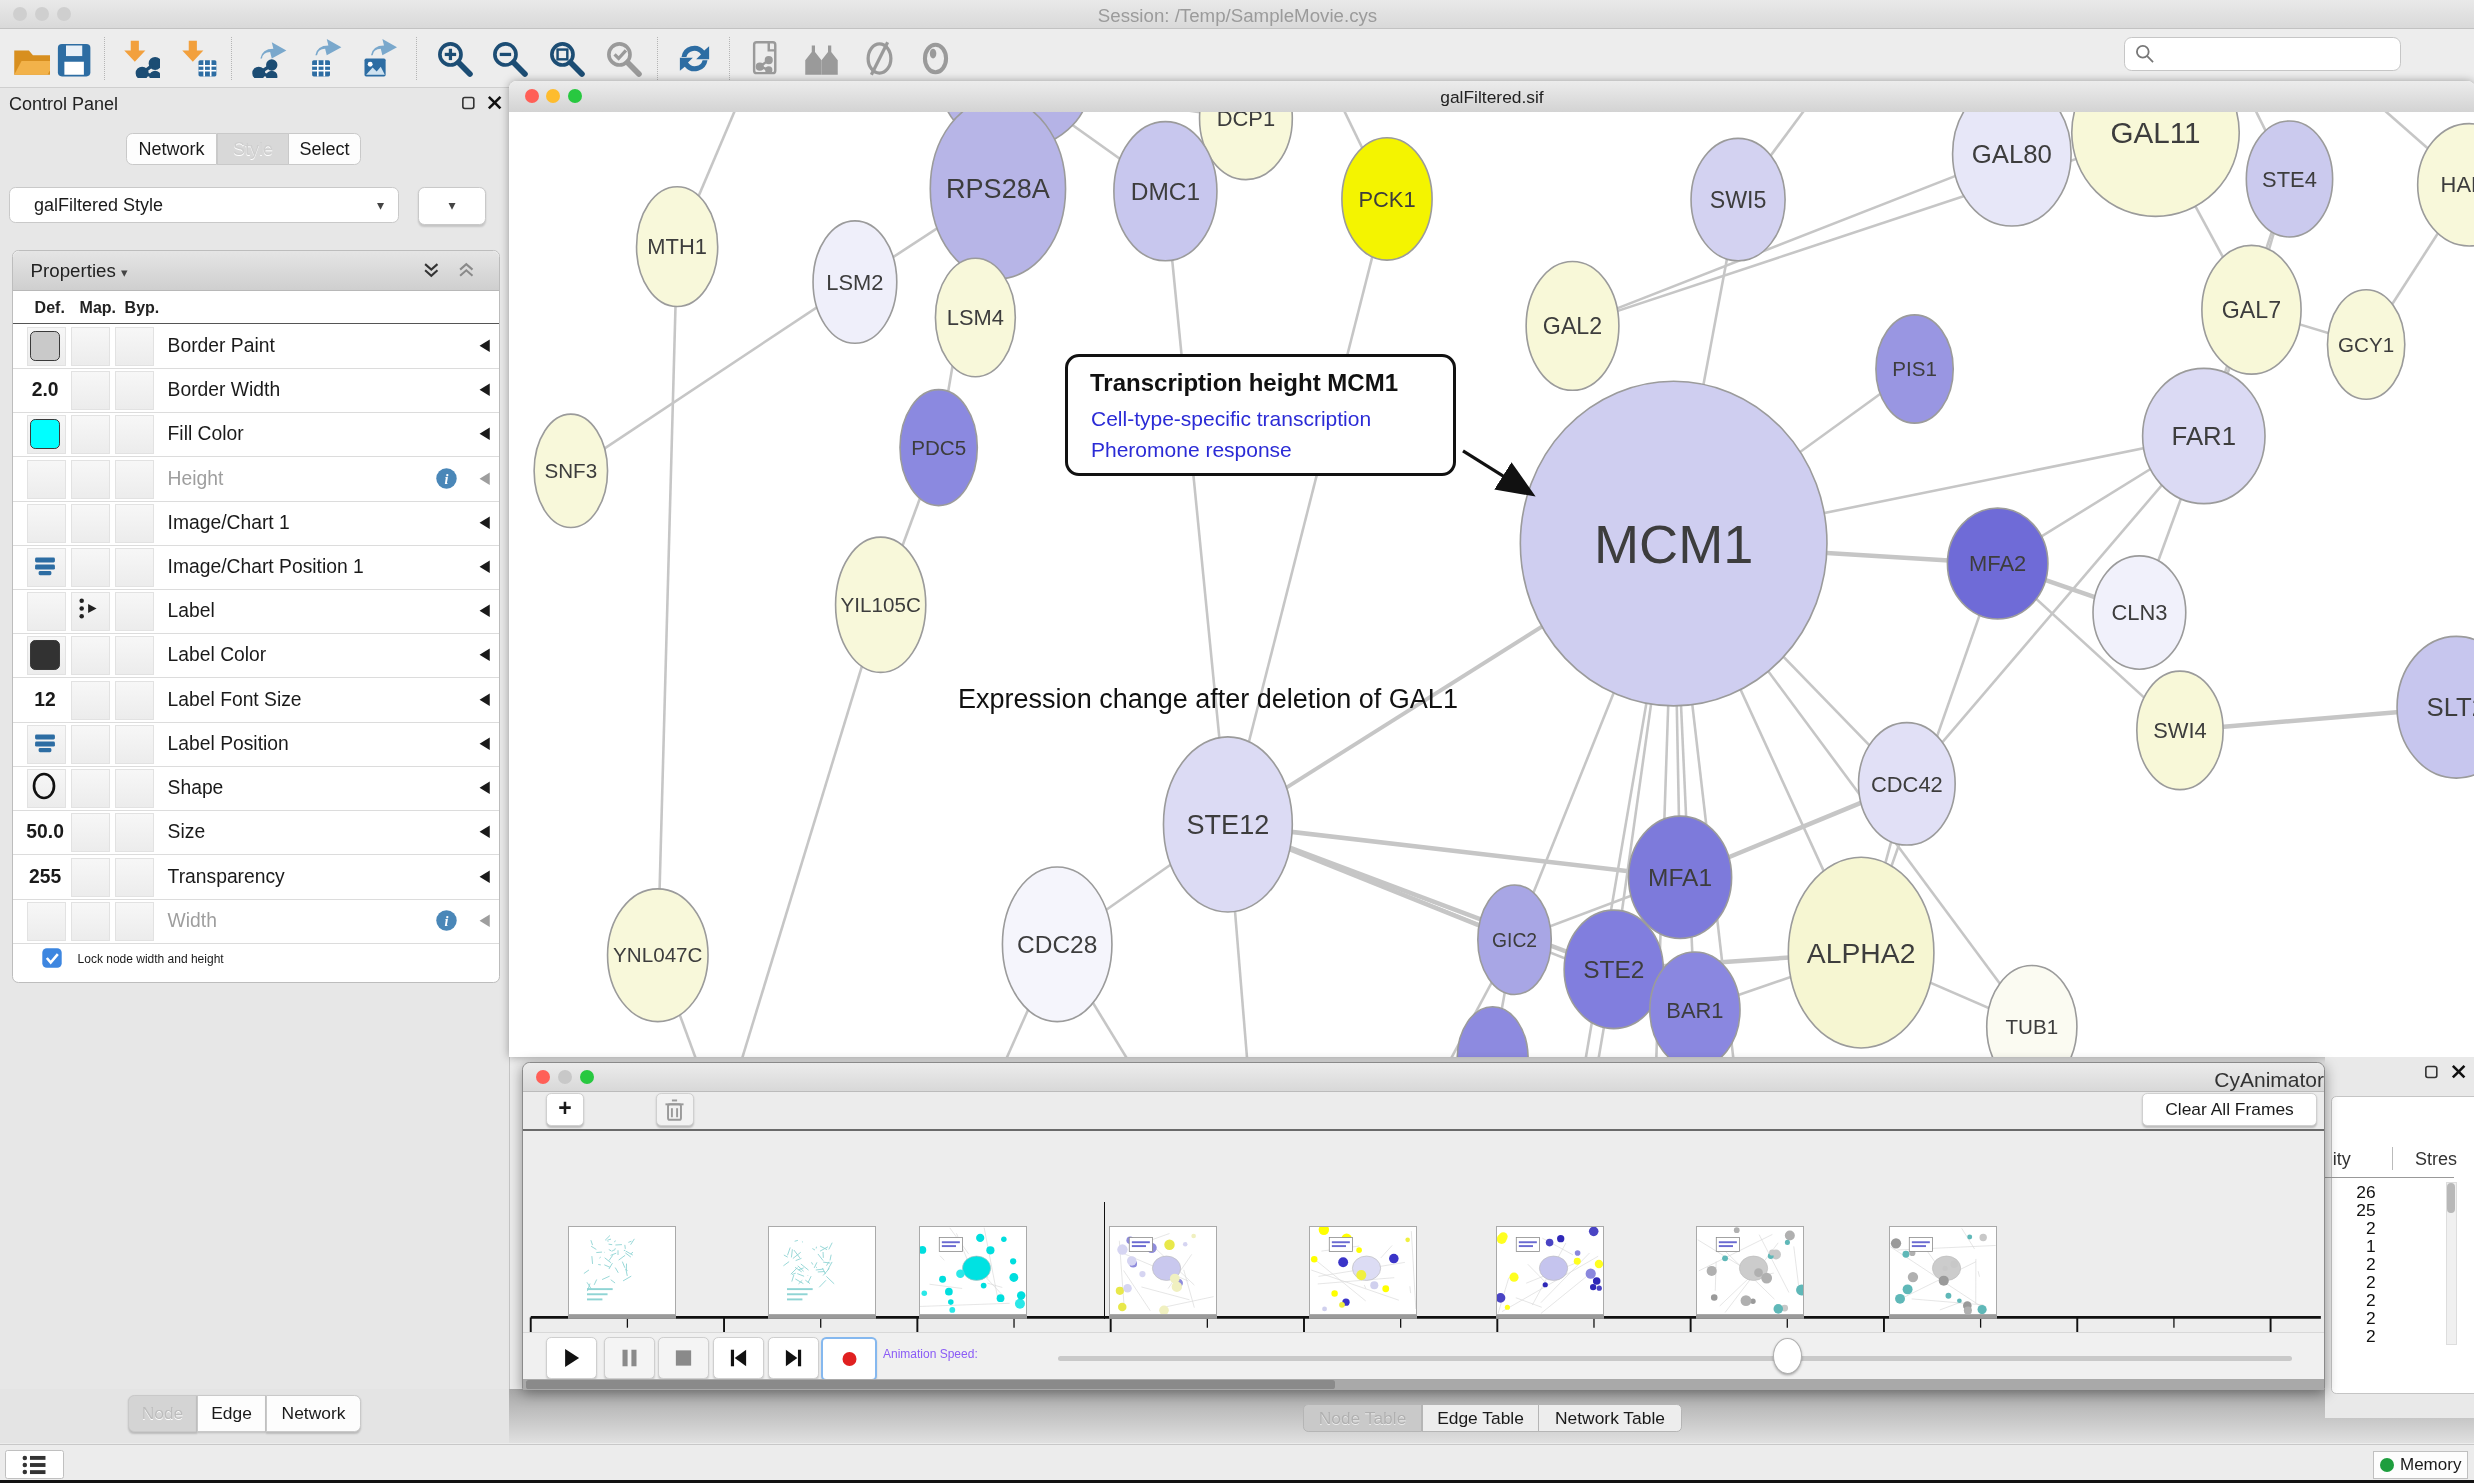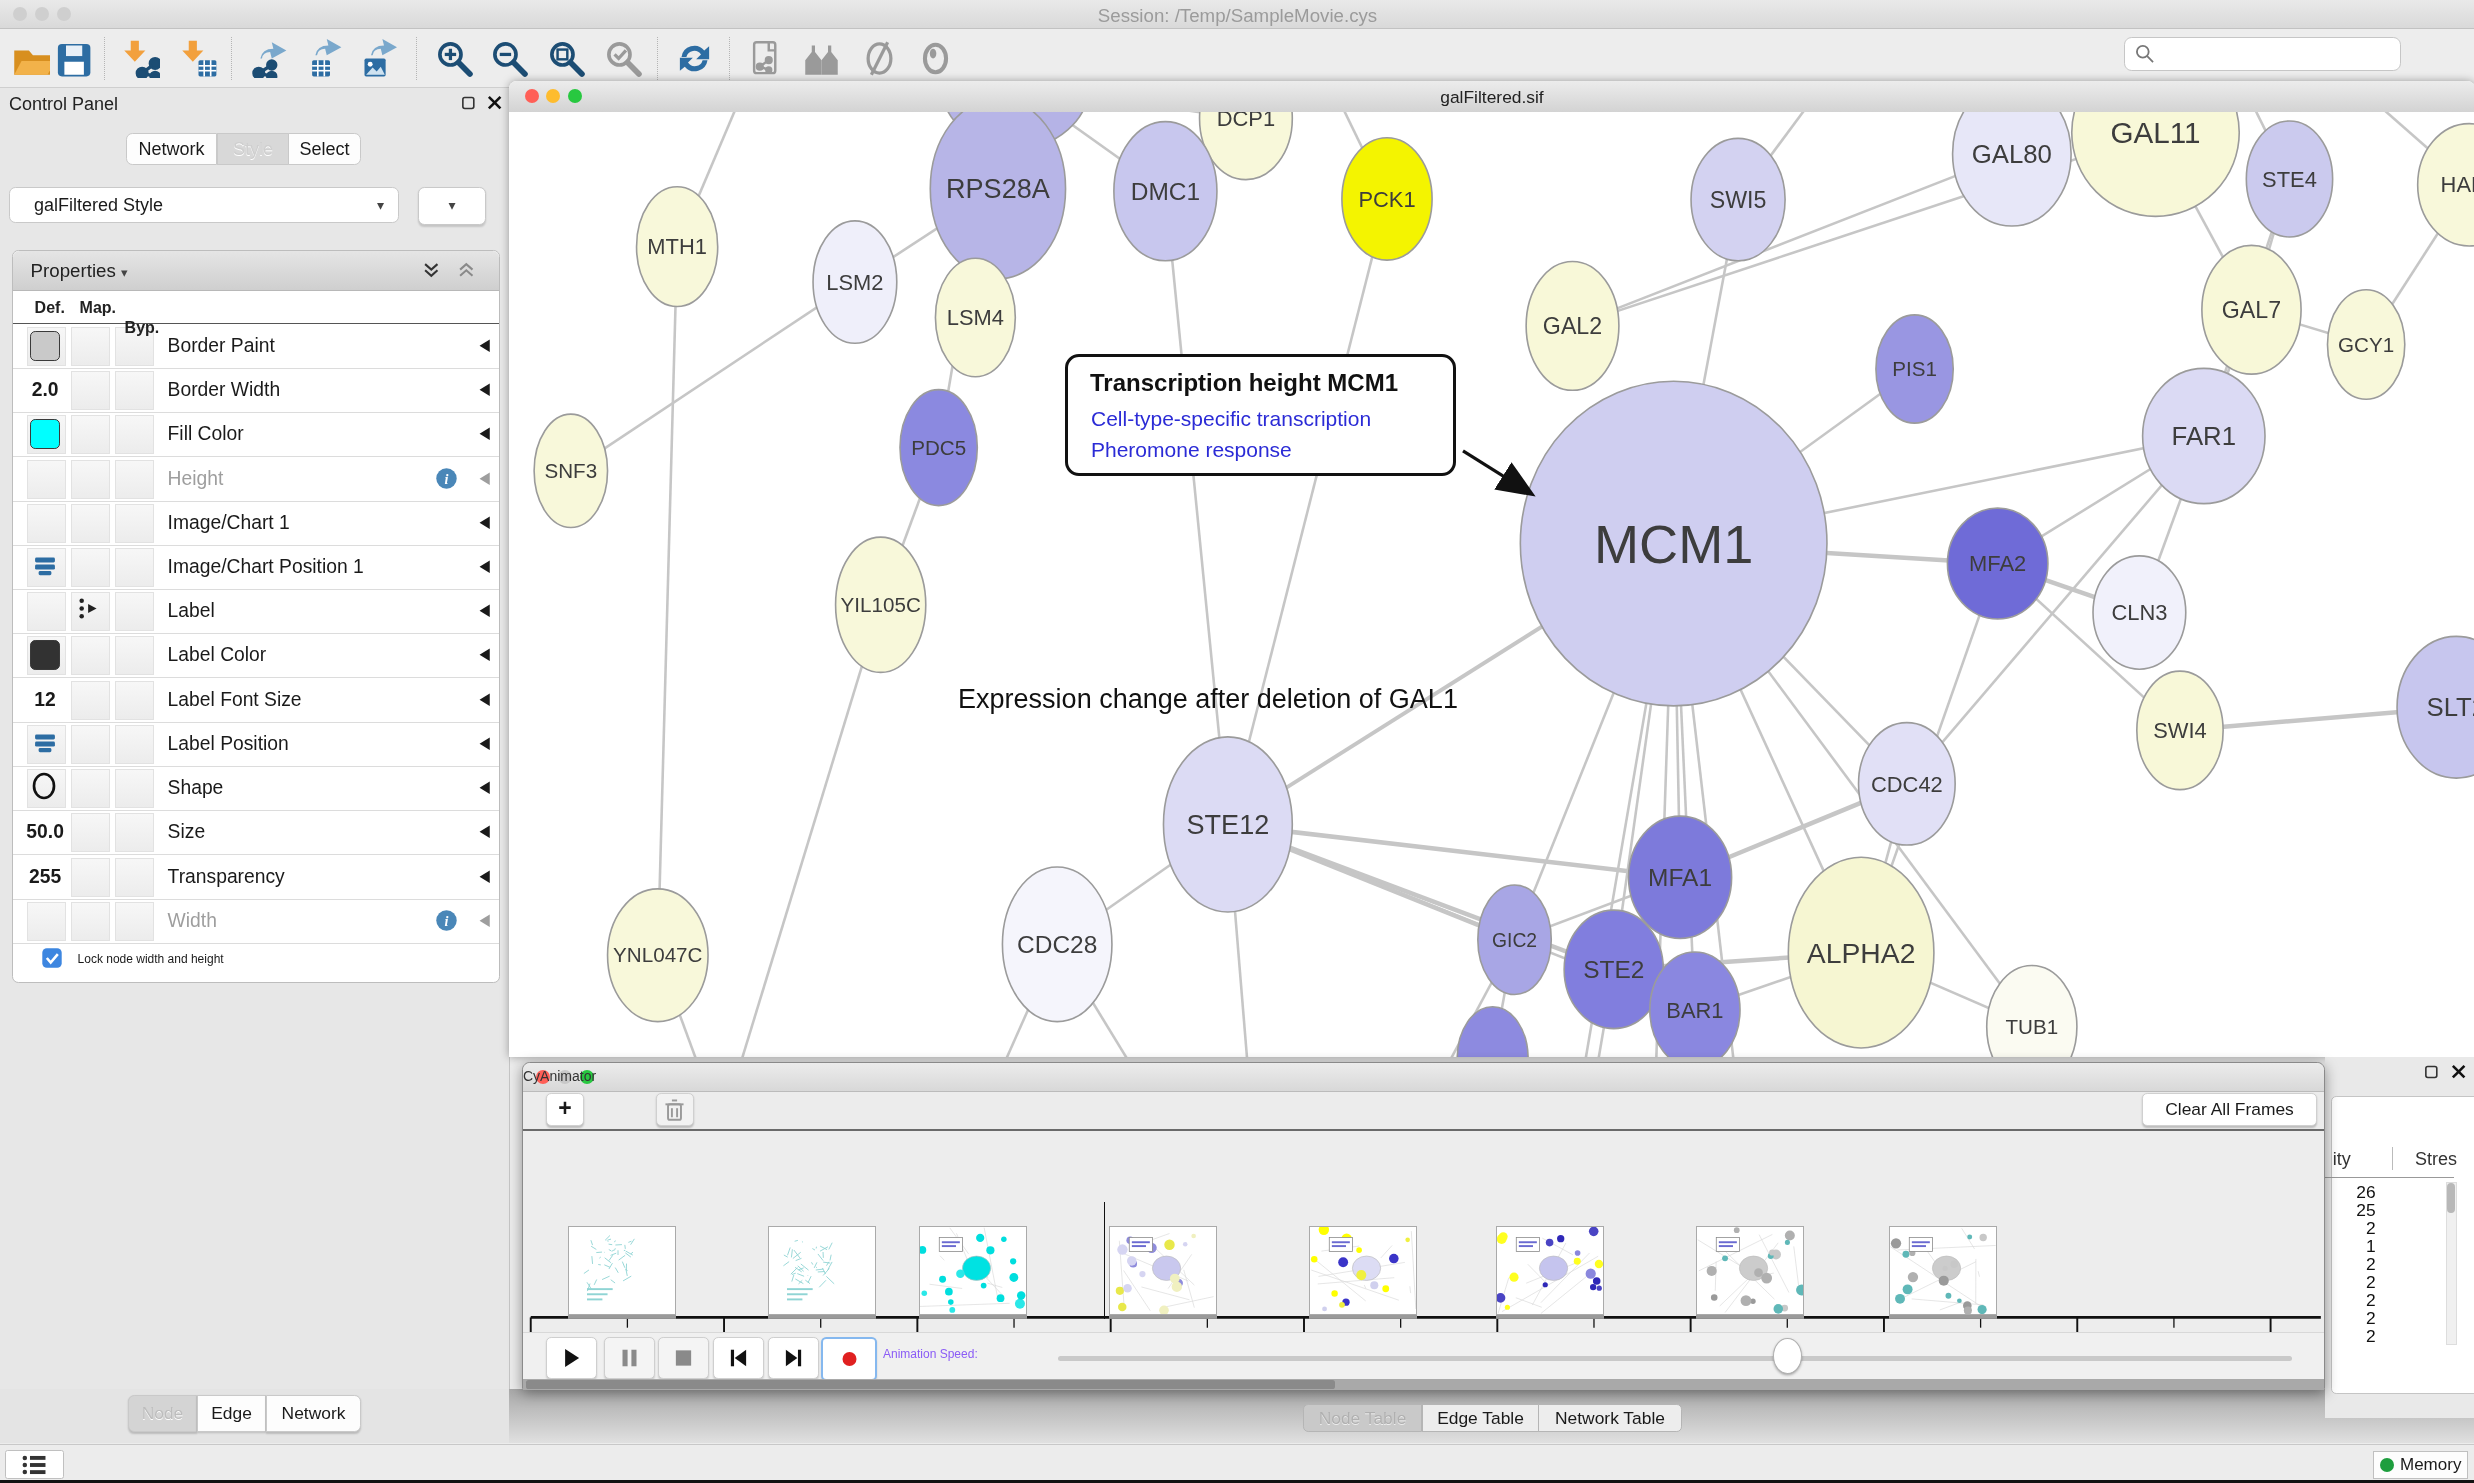--- a/index.html
+++ b/index.html
@@ -40,21 +40,21 @@
   #net-titlebar{left:0;top:0;width:100%;height:31px;background:linear-gradient(#ececec,#d3d3d3);border-bottom:0.6px solid #b5b5b5;border-radius:7.7px 7.7px 0 0}
   #net-title{top:5.8px;width:100%;text-align:center;font-size:17.4px;color:#222}
   #net-canvas{left:0;top:31px;width:1966px;height:945px;overflow:hidden;background:#fff}
   #annot-box{left:556px;top:242px;width:391px;height:122px;background:#fff;border:3.9px solid #111;border-radius:14px;box-sizing:border-box}
   #annot-box .bt{position:absolute;left:22px;top:11.6px;font-size:24px;font-weight:bold;color:#111}
   #annot-box .bl{position:absolute;left:23px;font-size:21px}
   #net-caption{top:572px;left:699px;transform:translateX(-50%);font-size:27px;color:#111;white-space:nowrap}
   
   #cya{left:522px;top:1062px;width:1803px;height:327px;background:#ececec;border:0.6px solid #8a8a8a;border-radius:7.7px 7.7px 0 0;box-sizing:border-box;box-shadow:0 3.9px 14px rgba(0,0,0,.4)}
   #cya-titlebar{left:0;top:0;width:100%;height:28px;background:linear-gradient(#ececec,#d8d8d8);border-bottom:0.6px solid #bbb;border-radius:7.7px 7.7px 0 0}
-  #cya-title{top:4.5px;width:100%;text-align:left;font-size:14px;color:#333}
+  #cya-title{top:4.5px;width:100%;text-align:right;font-size:21px;color:#333}
   .cya-btn{top:30px;height:31px;background:#fff;border:0.6px solid #d0d0d0;border-radius:5.2px;box-shadow:0 1.3px 1.9px rgba(0,0,0,.2)}
   #cya-sep{left:0;top:66px;width:100%;height:1.9px;background:#6a6a6a}
   #cya-timeline{left:0;top:68px;width:100%;height:202px;background:#ededed}
   .thumb{top:95px;width:106px;height:87px;background:#fff;border:0.6px solid #aaa;box-shadow:0 3.9px 0 #9a9a9a}
   #playhead{left:581px;top:71px;width:1.3px;height:117px;background:#111}
   .tick-num{top:209px;font-size:19.3px;color:#111;transform:translateX(-50%)}
   #seconds-label{top:237px;width:100%;text-align:center;font-size:19.3px;color:#111}
   #cya-transport{left:0;top:269px;width:100%;height:46px;background:#f0f0f0;border-top:0.6px solid #d8d8d8}
   .tr-btn{top:3.9px;width:49px;height:40px;background:#fff;border:0.6px solid #cfcfcf;border-radius:5.2px;display:flex;align-items:center;justify-content:center;box-shadow:0 1.3px 1.9px rgba(0,0,0,.15)}
   .tr-btn.dim{background:#f4f4f4}
@@ -403,21 +403,21 @@
       </div>
     <div class="abs checkrow">
       <span id="lock-check" style="vertical-align:middle"><svg viewBox="0 0 34 34" width="22" height="22">
             <rect x="2" y="2" width="30" height="30" rx="7" fill="#3d86e0"></rect>
             <path d="M9 17l6 7 11-13" fill="none" stroke="#fff" stroke-width="4"></path>
           </svg></span>
       <span style="margin-left:11.6px">Lock node width and height</span>
     </div>
   <div class="col-h abs" style="position: absolute; left: 22px; top: 48px;">Def.</div>
       <div class="col-h abs" style="position: absolute; left: 67px; top: 48px;">Map.</div>
-      <div class="col-h abs" style="position: absolute; left: 112px; top: 48px; margin-top: 20px;">Byp.</div>
+      <div class="col-h abs" style="position: absolute; left: 112px; top: 48px;">Byp.</div>
     </div>
   <div id="cp-bottom-tabs"></div>
 <div class="cp-tab abs" style="position: absolute; left: 126px; top: 45px; width: 91px; border-radius: 6.4px 0px 0px 6.4px;">Network</div>
     <div class="cp-tab abs sel" style="position: absolute; left: 217px; top: 45px; width: 72px; border-radius: 0px;">Style</div>
     <div class="cp-tab abs" style="position: absolute; left: 288px; top: 45px; width: 73px; border-radius: 0px 6.4px 6.4px 0px;">Select</div>
   </div>
 
 <div id="net-win" class="abs">
   <div id="net-titlebar" class="abs">
     <div class="abs tl" style="left:15.5px;top:8.4px;background:#ff5f57"></div>

